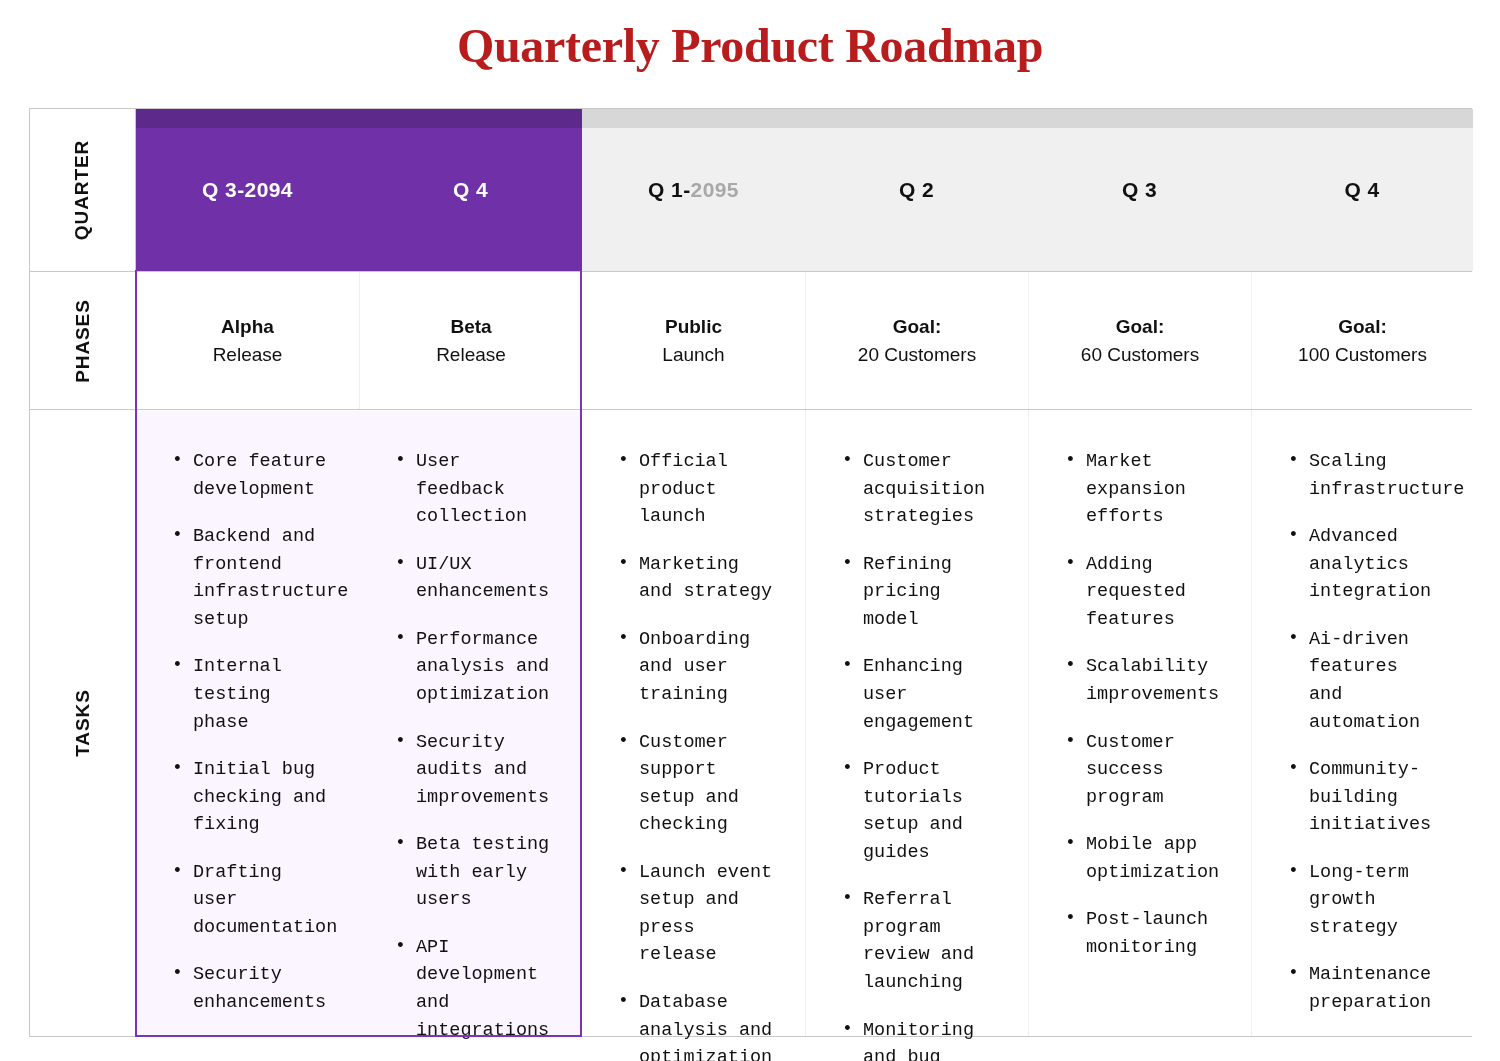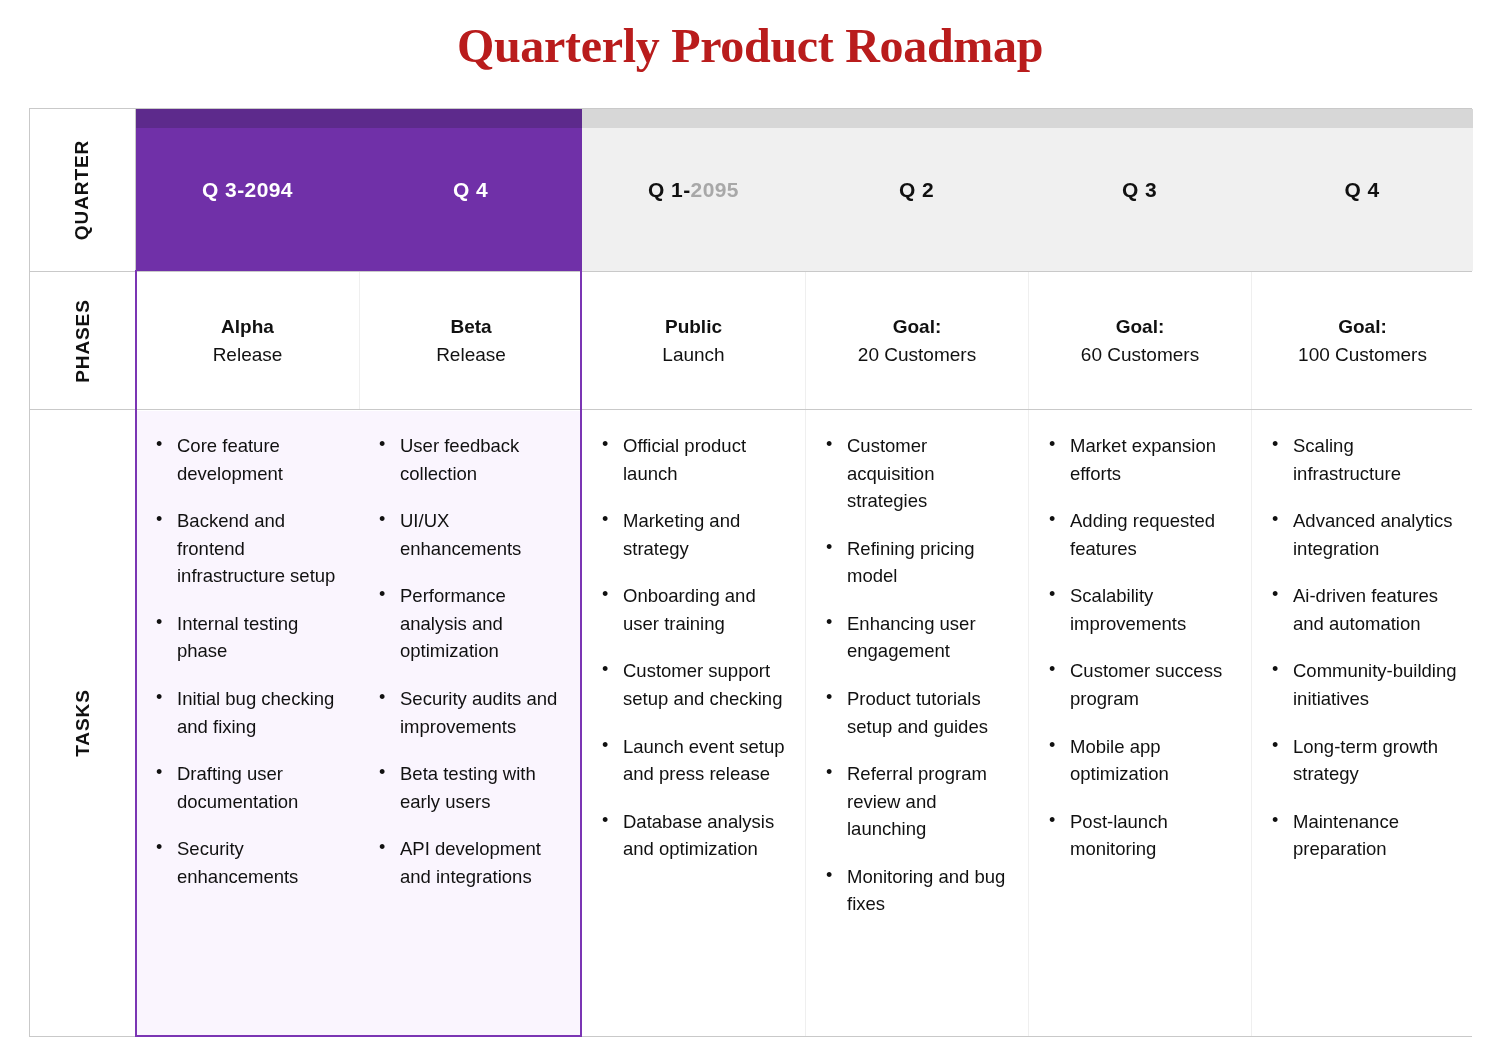--- a/index.html
+++ b/index.html
@@ -138,22 +138,23 @@
   .tcell {
     box-sizing: border-box;
     padding: 22px 16px 10px 18px;
     font-size: 18.5px;
     line-height: 1.49;
     color: #111111;
   }
   .tcell.vsep { border-left: 1px solid #efefef; }
   .tcell ul {
     list-style: none;
-    margin: 0;
+    margin: 16px;
     padding: 0;
+    font-family: Liberation Mono, monospace;
   }
   .tcell li {
     position: relative;
     padding-left: 23px;
     margin-bottom: 20px;
   }
   .tcell li:last-child { margin-bottom: 0; }
   .tcell li::before {
     content: "\2022";
     position: absolute;

